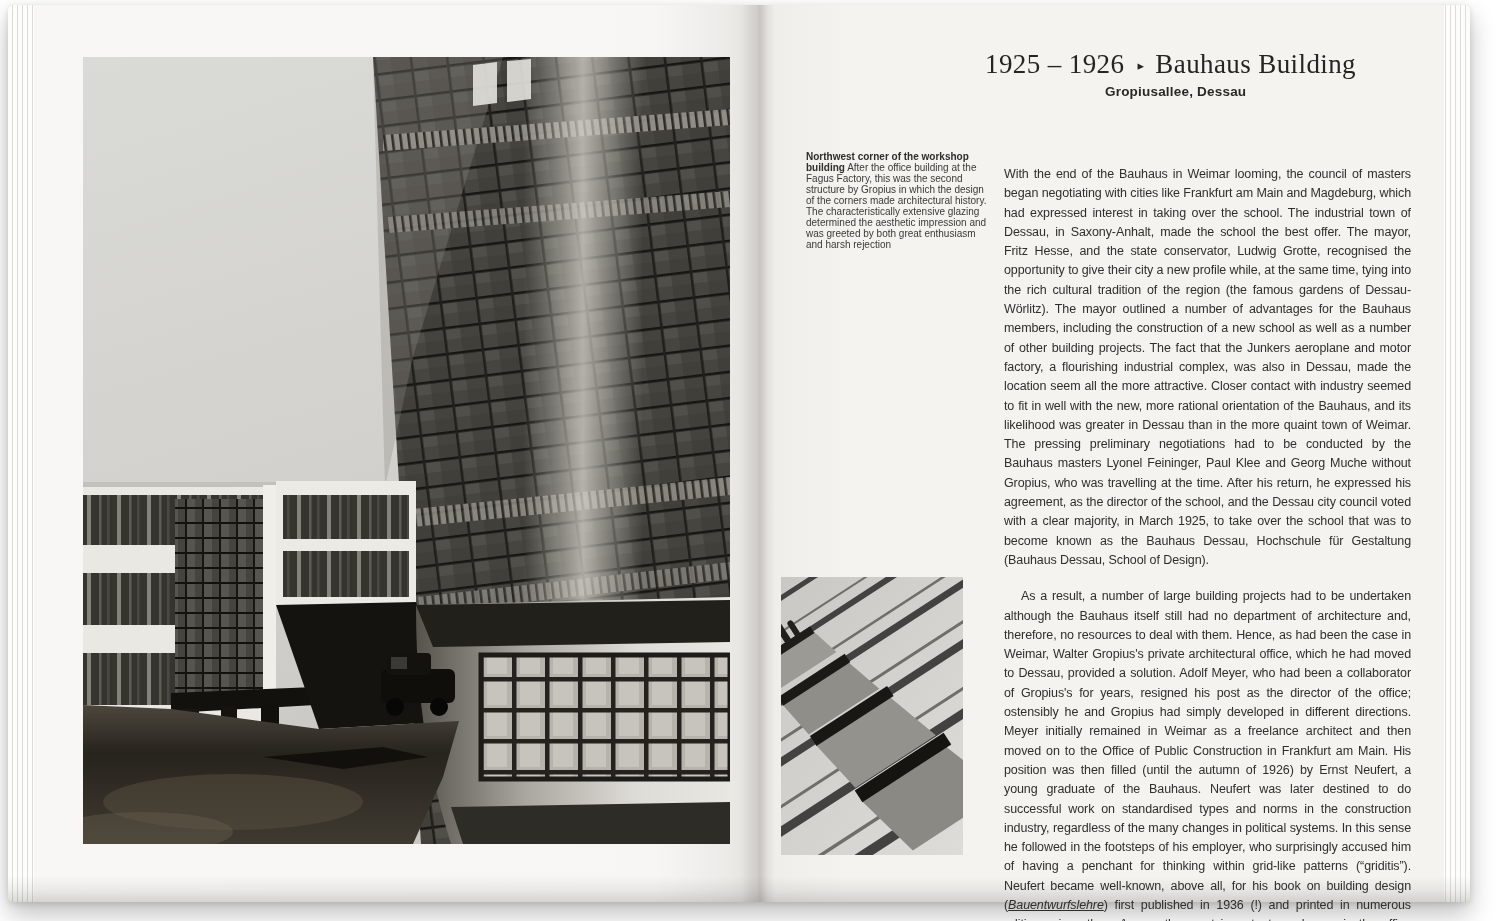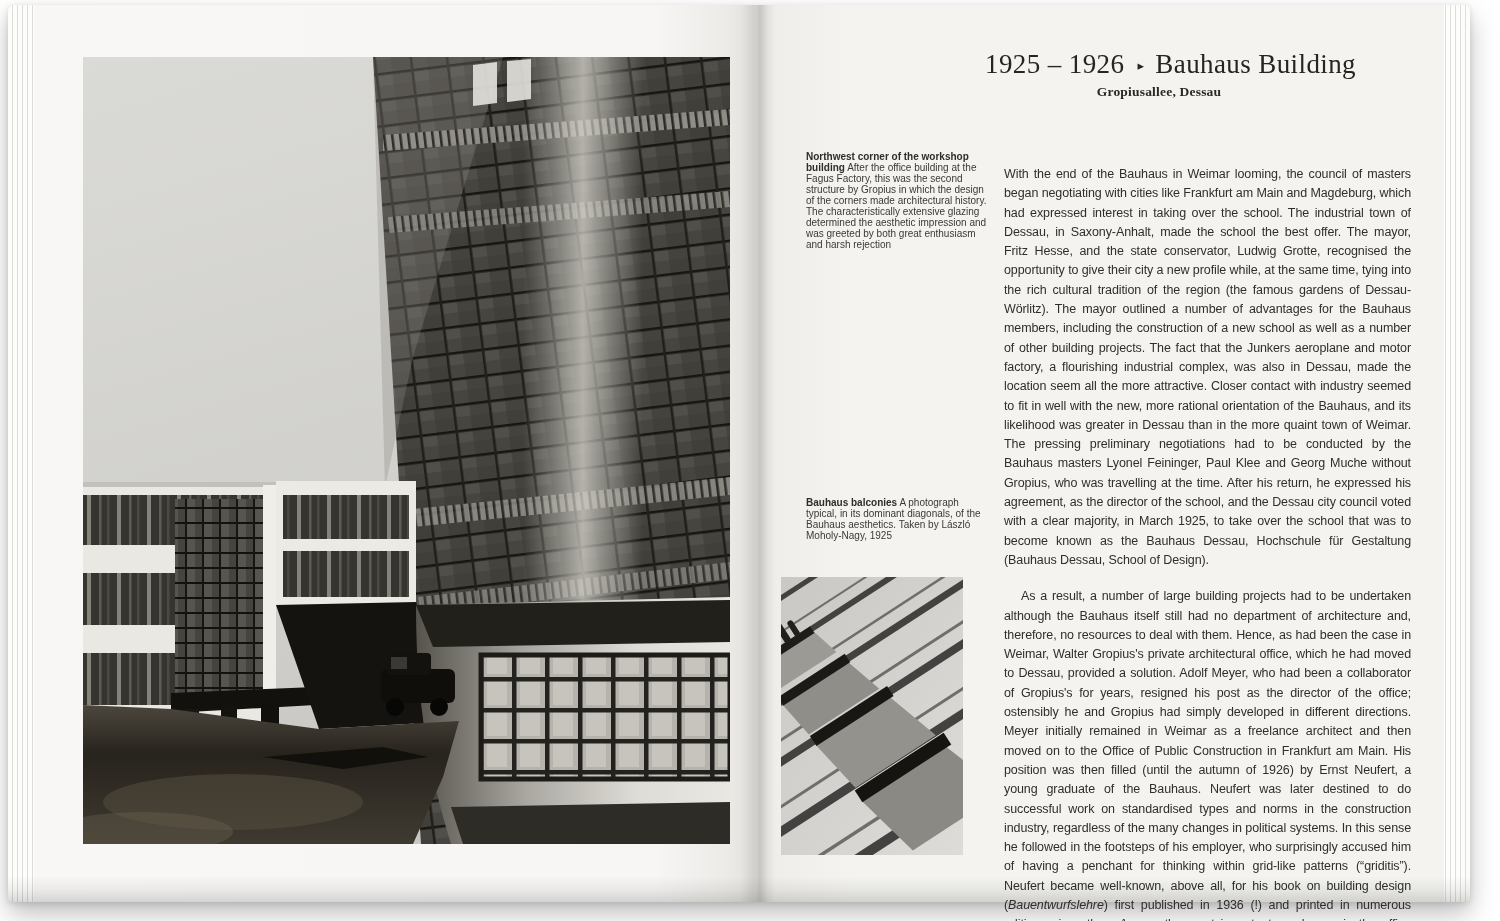--- a/index.html
+++ b/index.html
@@ -20,31 +20,31 @@
   .gutter{position:absolute;left:733px;top:0;width:34px;height:100%;pointer-events:none;
         background:linear-gradient(to right,rgba(55,50,45,0) 0%,rgba(55,50,45,0.10) 42%,rgba(55,50,45,0.18) 55%,rgba(55,50,45,0.05) 78%,rgba(55,50,45,0) 100%);}
   .photo-main{position:absolute;left:75px;top:52px;width:647px;height:787px;overflow:hidden;}
   .photo-main svg{display:block;width:100%;height:100%;}
   .photo-balconies{position:absolute;left:773px;top:572px;width:182px;height:278px;overflow:hidden;}
   .photo-balconies svg{display:block;width:100%;height:100%;}
   .title-block{position:absolute;left:977px;top:44px;width:460px;white-space:nowrap;
         font-family:"Liberation Serif",serif;font-size:27px;color:#262522;letter-spacing:0.4px;}
   .title-sep{display:inline-block;font-family:"DejaVu Sans",sans-serif;font-size:13px;
         margin:0 11px 0 13px;transform:translateY(-3px);color:#262522;}
-  .subtitle{position:absolute;left:1066px;top:79px;width:170px;text-align:center;
-        font-family:Liberation Serif, serif;font-weight:bold;font-size:13.5px;color:#2a2926;letter-spacing:0.2px;}
+  .subtitle{position:absolute;left:1097px;top:79px;width:170px;
+        font-family:Liberation Sans, sans-serif;font-weight:bold;font-size:13.5px;color:#2a2926;letter-spacing:0.2px;}
   .caption{position:absolute;left:798px;width:182px;font-size:10px;line-height:11px;color:#3a3936;}
   .caption .cap-head{font-weight:bold;color:#2e2d2a;}
   .caption-workshop{top:146px;}
   .caption-balconies{top:492px;}
   .bodytext{position:absolute;left:979px;top:143px;width:441px;
         font-size:12.5px;line-height:19.3px;text-align:justify;color:#2f2e2b;letter-spacing:-0.1px;}
   .bodytext p{margin:17px;padding:0;}
   .bodytext p + p{text-indent:17px;}
-  .italic{font-style:italic;}
+  .italic{font-style:italic;text-decoration:underline;}
   .pagenum{position:absolute;left:979px;top:854px;width:441px;text-align:center;
         font-size:12px;color:#45443f;}
 </style>
 </head>
 <body>
 
 <div class="canvas">
   <div class="book">
     <div class="edge-left"></div>
     <div class="edge-right"></div>
@@ -176,24 +176,20 @@
     <div class="title-block">
       <span>1925 – 1926</span><span class="title-sep">▸</span><span>Bauhaus Building</span>
     </div>
     <div class="subtitle">Gropiusallee, Dessau</div>
 
     <div class="caption caption-workshop">
       <span class="cap-head">Northwest corner of the workshop building</span>
       <span>After the office building at the Fagus Factory, this was the second structure by Gropius in which the design of the corners made architectural history. The characteristically extensive glazing determined the aesthetic impression and was greeted by both great enthusiasm and harsh rejection</span>
     </div>
 
-    <div class="caption caption-balconies">
-      <span class="cap-head">Bauhaus balconies</span>
-      <span>A photograph typical, in its dominant diagonals, of the Bauhaus aesthetics. Taken by László Moholy-Nagy, 1925</span>
-    </div>
 
     <div class="photo-balconies">
       <svg viewBox="0 0 182 278" preserveAspectRatio="none">
         <defs>
           <linearGradient id="bsky" x1="0" y1="0" x2="1" y2="1">
             <stop offset="0" stop-color="#c9c8c4"></stop>
               <stop offset="1" stop-color="#dddcd8"></stop>
           </linearGradient>
         </defs>
         <rect width="182" height="278" fill="url(#bsky)"></rect>

